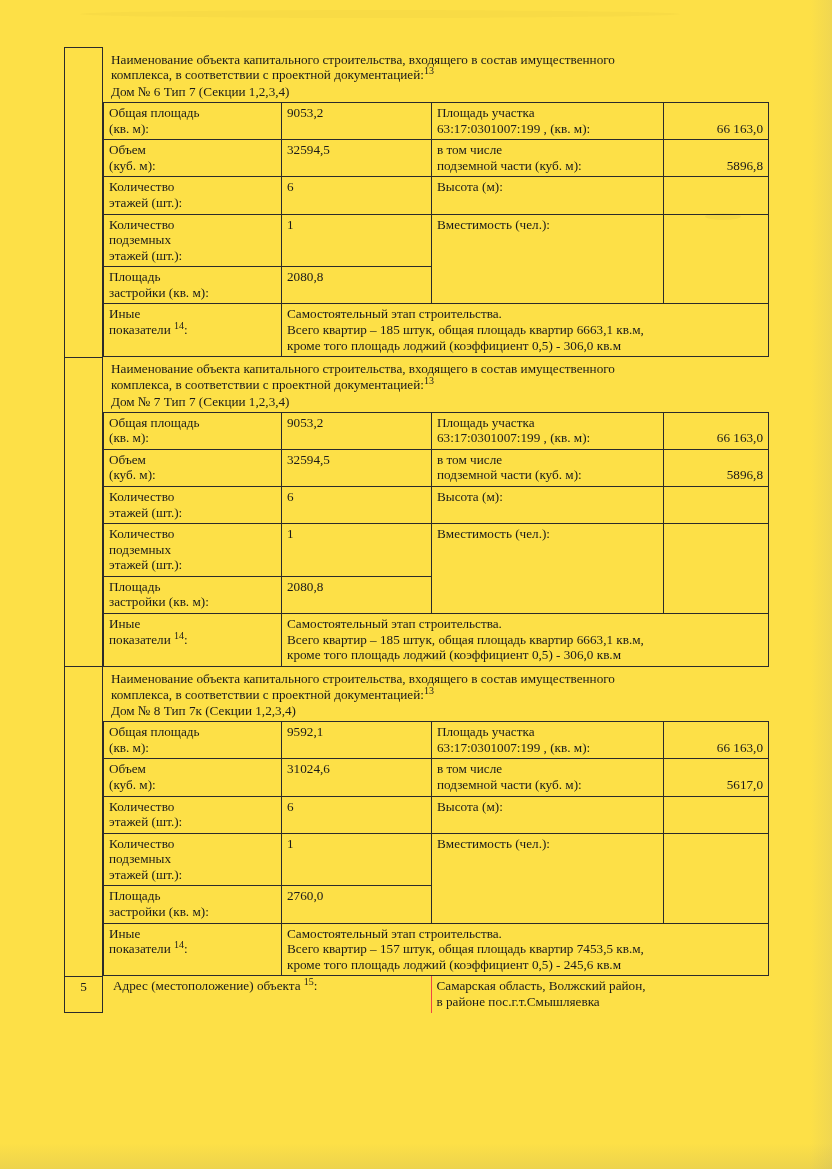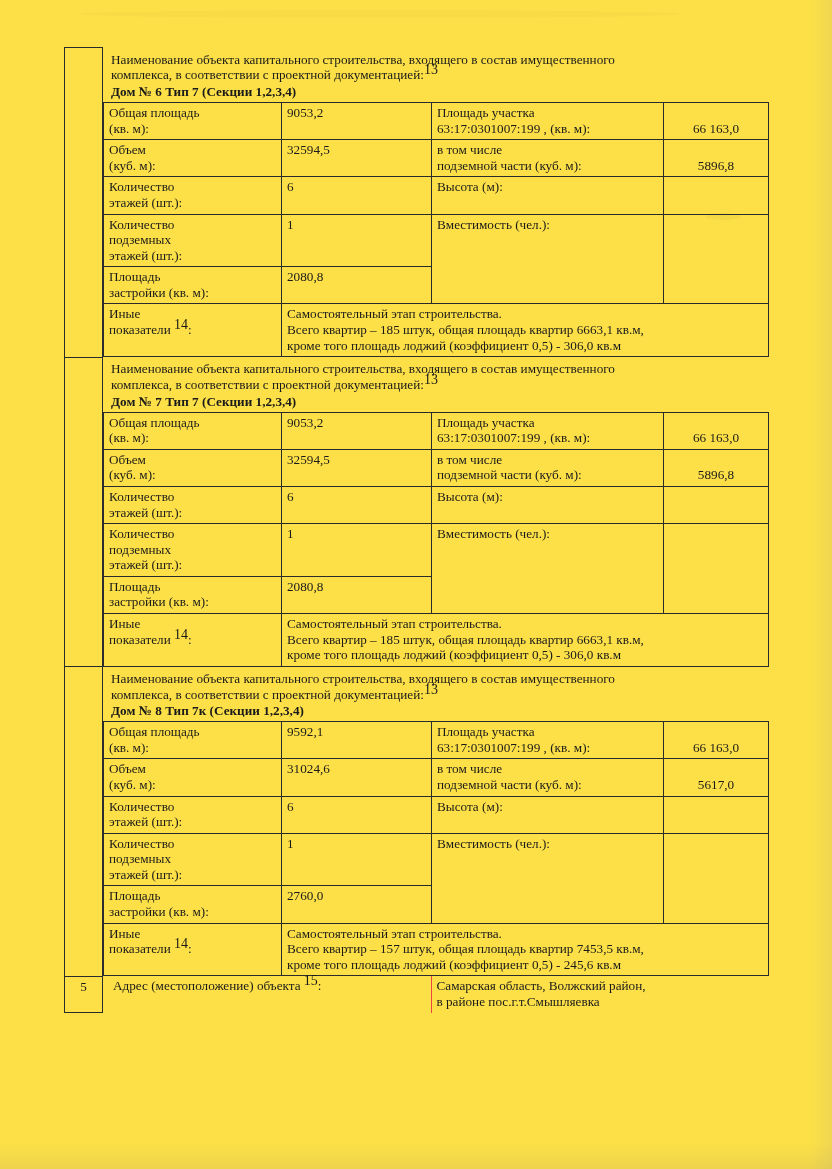--- a/index.html
+++ b/index.html
@@ -50,26 +50,26 @@
     vertical-align: top;
   }
   .blk-head {
     border: 1px solid #2b2b2b;
     border-bottom: none;
     padding: 4px 6px 2px 8px;
     font-size: 13.2px;
     line-height: 1.2;
   }
   .blk-head .title-line { display: block; }
-  .blk-head .house { font-weight: bold; display: block; margin-top: 1px; }
-  sup { font-size: 14px; vertical-align: super; line-height: 0; }
+  .blk-head .house { font-weight: normal; display: block; margin-top: 1px; }
+  sup { font-size: 10px; vertical-align: super; line-height: 0; }
   .c-label { width: 178px; }
   .c-val1 { width: 150px; text-align: left; }
   .c-label2 { width: 232px; }
-  .c-val2 { text-align: center; }
+  .c-val2 { text-align: right; }
   .center { text-align: center; }
   .nowrap-pad { padding-left: 10px; }
   .outer-wrap { padding: 0; border: none !important; }
   .smudge {
     position: absolute;
     pointer-events: none;
     background: rgba(0,0,0,0.035);
     border-radius: 50%;
   }
   .edge-shade {

